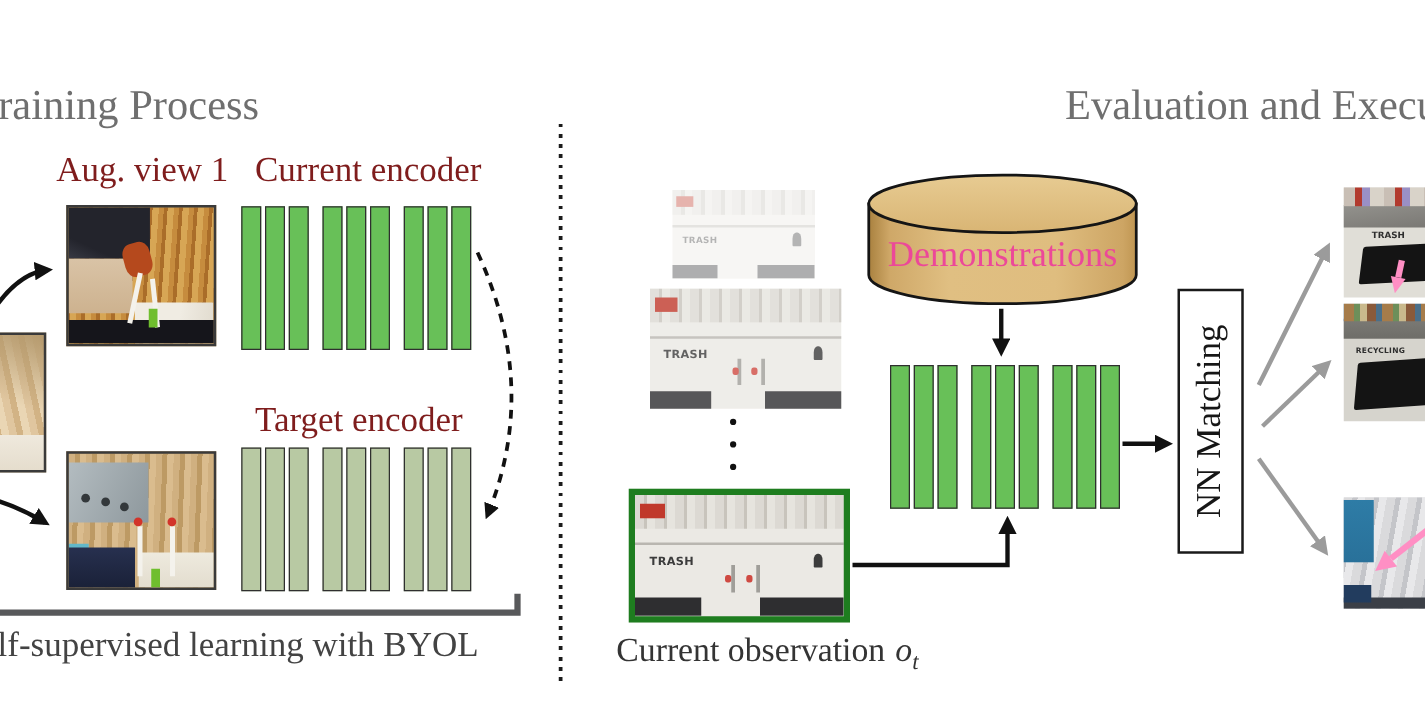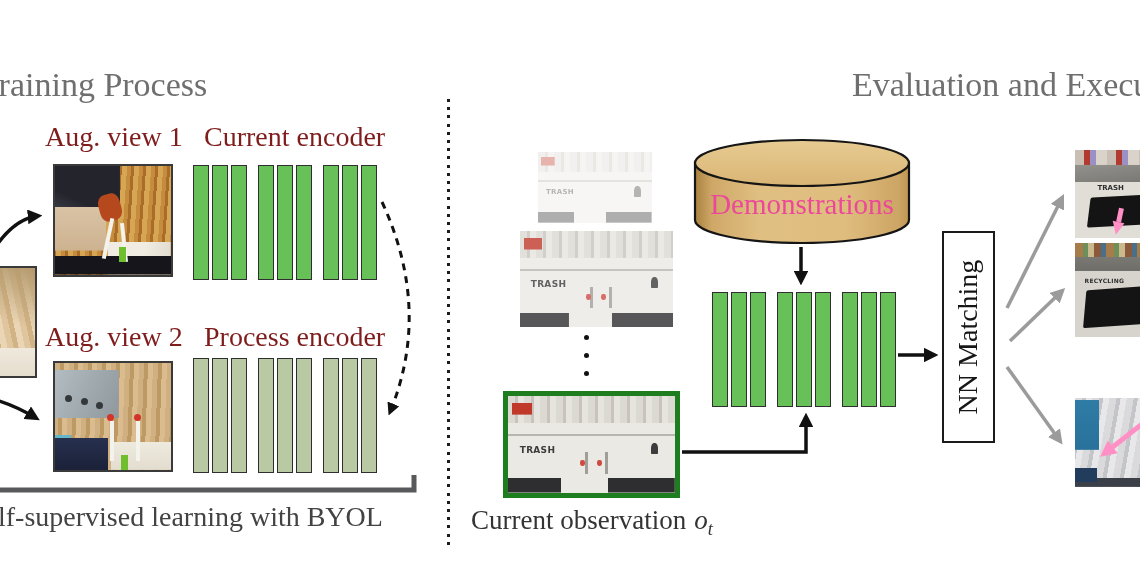--- a/index.html
+++ b/index.html
@@ -1,21 +1,21 @@
 <!DOCTYPE html>
 <html style="--visual-encoder-green: #68c058; --target-encoder-sage: #b8c9a3; --demonstrations-tan: #ddba7e; --title-gray: #6f6f6f; --match-arrow-gray: #9b9b9b; --observation-border-green: #1e7d1f; --pink-arrow: #ff8fc4;"><head>
 <meta charset="utf-8">
 <style>
   html,body{margin:0;padding:0;width:1140px;height:570px;overflow:hidden;background:#fff;}
   .canvas{position:relative;width:1140px;height:570px;font-family:"Liberation Serif","DejaVu Serif",serif;}
   
   .sec-title{position:absolute;font-size:34px;color:var(--title-gray,#6f6f6f);white-space:nowrap;z-index:3;}
   .lbl{position:absolute;font-size:28px;color:#7f1d1d;white-space:nowrap;z-index:3;}
   .caption{position:absolute;font-size:28px;color:#434343;white-space:nowrap;z-index:3;}
-  .obs-label{position:absolute;left:471px;top:505px;font-size:27px;color:#343434;white-space:nowrap;z-index:3;}
+  .obs-label{position:absolute;left:493px;top:505px;font-size:27px;color:#343434;white-space:nowrap;z-index:3;}
   .obs-label i{margin-left:8px;}
   .obs-label sub{font-style:italic;font-size:0.68em;}
   
   .bars{position:absolute;display:flex;gap:11px;z-index:2;}
   .bar-group{display:flex;gap:3px;}
   .bar{width:16px;height:115px;border:1.5px solid #2f2f2f;box-sizing:border-box;background:var(--visual-encoder-green,#68c058);}
   .bars.sage .bar{background:var(--target-encoder-sage,#b8c9a3);}
   
   .divider{position:absolute;left:447px;top:99px;width:3px;height:448px;z-index:2;
     background-image:repeating-linear-gradient(to bottom,#1b1b1b 0 3px,transparent 3px 8.2px);}
@@ -112,22 +112,21 @@
 </head>
 <body>
 
 <div class="canvas">
 
   <div class="sec-title" style="left:-21px;top:66px;">Training Process</div>
   <div class="sec-title" style="left:852px;top:66px;">Evaluation and Execution</div>
 
   <div class="lbl" style="left:45px;top:121px;">Aug. view 1</div>
   <div class="lbl" style="left:204px;top:121px;">Current encoder</div>
-  <div class="lbl" style="left:45px;top:321px;">Aug. view 2</div>
-  <div class="lbl" style="left:204px;top:321px;">Process encoder</div>
+  <div class="lbl" style="left:204px;top:321px;">Target encoder</div>
   <div class="caption" style="left:-30px;top:501px;">Self-supervised learning with BYOL</div>
 
   <div class="photo source"></div>
   <div class="photo aug1">
     <span class="grip"></span>
     <span class="tube" style="left:44%;top:48%;height:38%;transform:rotate(12deg);"></span>
     <span class="tube" style="left:58%;top:52%;height:36%;transform:rotate(-6deg);"></span>
     <span class="liquid" style="left:55%;bottom:12%;"></span>
   </div>
   <div class="photo aug2">

